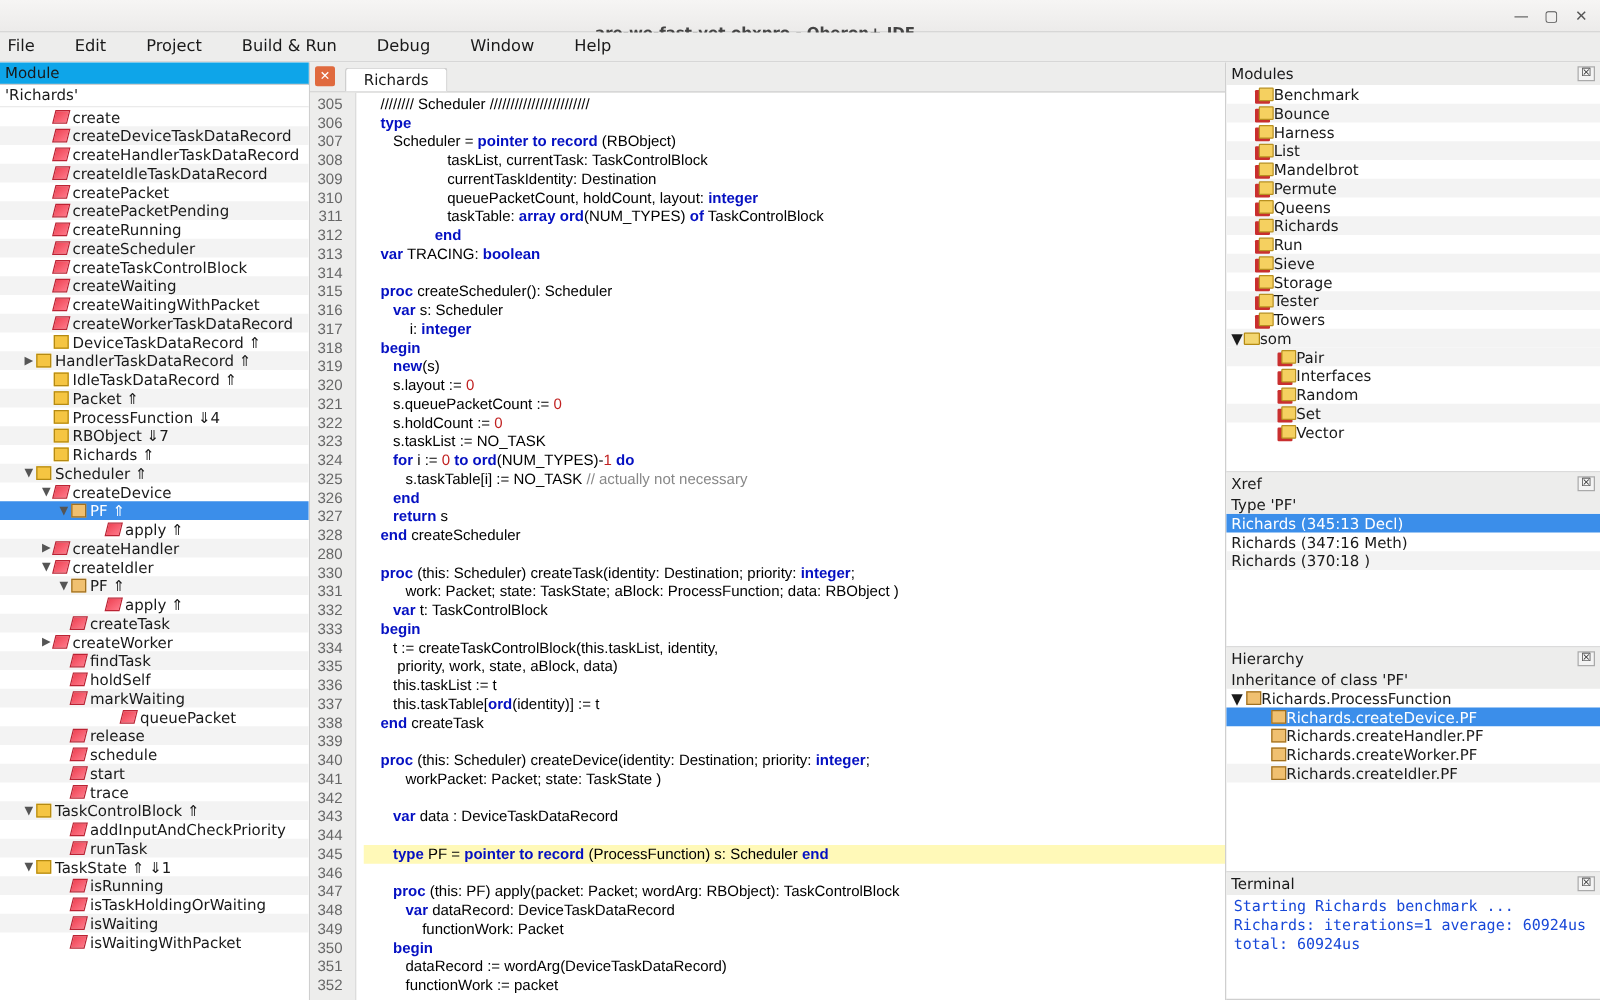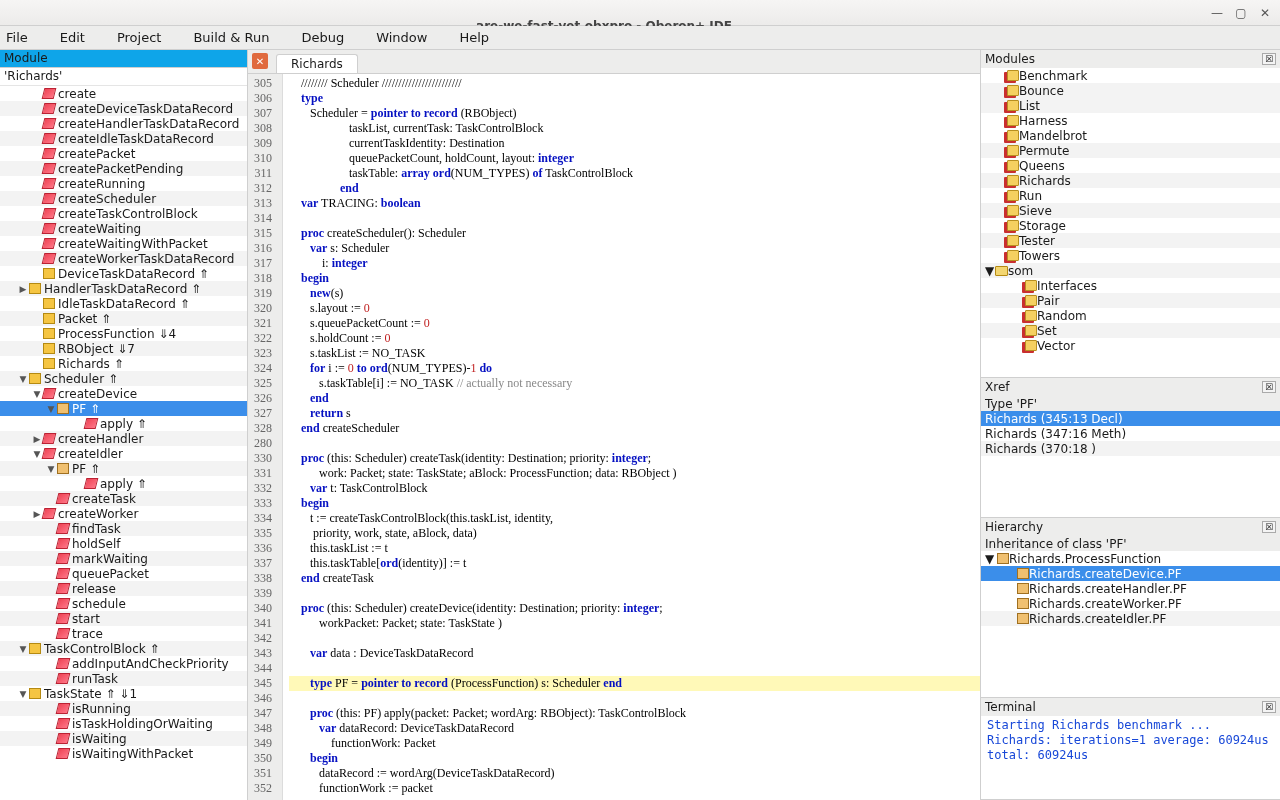--- a/index.html
+++ b/index.html
@@ -22,21 +22,21 @@
   .ic-proc { }
   .ic-proc::before { content:""; display:block; width:10px; height:9px; background: linear-gradient(135deg,#e45,#f78); border:1px solid #b23; transform: skewX(-14deg); }
   .ic-rec::before { content:""; display:block; width:10px; height:9px; background:#f5c542; border:1px solid #b58a12; }
   .ic-class::before { content:""; display:block; width:10px; height:9px; background:#f0c070; border:1px solid #a07020; }
   .ic-mod::before { content:""; display:block; width:10px; height:9px; background:#f5d060; border:1px solid #b89020; border-radius:1px; box-shadow: -3px 2px 0 #c92f2f; }
   .ic-fold::before { content:""; display:block; width:11px; height:8px; background:#f3d671; border:1px solid #b58a12; border-radius:1px; }
   .center { flex: 1; display: flex; flex-direction: column; background: #fff; min-width: 0; }
   .tabbar { height: 24px; background: #ededec; display: flex; align-items: flex-end; border-bottom: 1px solid #cfcfcf; padding-left: 4px; gap: 2px; }
   .tab-close { width: 16px; height: 16px; background: #e06a3e; border-radius: 2px; margin-bottom: 4px; margin-right: 6px; display:flex; align-items:center; justify-content:center; color:#fff; font-size:10px; cursor:pointer; }
   .tab { background:#fff; border:1px solid #cfcfcf; border-bottom:none; padding:2px 14px; border-radius:3px 3px 0 0; font-size:12px; }
-  .editor { flex:1; display:flex; font-family: Liberation Serif, serif; font-size: 12px; line-height: 15px; overflow:hidden; }
+  .editor { flex:1; display:flex; font-family: Liberation Sans, sans-serif; font-size: 12px; line-height: 15px; overflow:hidden; }
   .gutter { background:#ededec; color:#666; text-align:right; padding: 2px 10px 0 6px; border-right:1px solid #dcdcdc; user-select:none; }
   .code { flex:1; padding:2px 0 0 6px; white-space:pre; color:#000; overflow:hidden; }
   .codeline { height:15px; }
   .codeline.hl { background:#fff9b8; }
   .kw { color:#0510c2; font-weight:bold; }
   .num { color:#c02020; }
   .cmt { color:#888; }
   .right { width: 300px; display:flex; flex-direction:column; border-left:1px solid #cfcfcf; background:#fff; }
   .panel { display:flex; flex-direction:column; border-bottom:1px solid #cfcfcf; }
   .panel-titlebar { height:18px; background:#ededec; display:flex; align-items:center; padding:0 4px; font-size:12px; }
@@ -227,21 +227,21 @@
         <div class="row" style="padding-left: 46px;">
           <span class="tw"></span>
           <span class="ic ic-proc"></span>
           <span>holdSelf</span>
         </div>
         <div class="row alt" style="padding-left: 46px;">
           <span class="tw"></span>
           <span class="ic ic-proc"></span>
           <span>markWaiting</span>
         </div>
-        <div class="row" style="padding-left: 46px;">
+        <div class="row" style="padding-left: 46px; margin-left: 40px;">
           <span class="tw"></span>
           <span class="ic ic-proc"></span>
           <span>queuePacket</span>
         </div>
         <div class="row alt" style="padding-left: 46px;">
           <span class="tw"></span>
           <span class="ic ic-proc"></span>
           <span>release</span>
         </div>
         <div class="row" style="padding-left: 46px;">
@@ -374,29 +374,29 @@
           <div class="listrow">
             <span class="tw" style="width:22px"></span>
             <span class="ic ic-mod"></span>
             <span>Benchmark</span>
           </div>
           <div class="listrow alt">
             <span class="tw" style="width:22px"></span>
             <span class="ic ic-mod"></span>
             <span>Bounce</span>
           </div>
+          <div class="listrow">
+            <span class="tw" style="width:22px"></span>
+            <span class="ic ic-mod"></span>
+            <span>Harness</span>
+          </div>
           <div class="listrow alt">
             <span class="tw" style="width:22px"></span>
             <span class="ic ic-mod"></span>
             <span>List</span>
-          </div>
-          <div class="listrow">
-            <span class="tw" style="width:22px"></span>
-            <span class="ic ic-mod"></span>
-            <span>Harness</span>
           </div>
           <div class="listrow">
             <span class="tw" style="width:22px"></span>
             <span class="ic ic-mod"></span>
             <span>Mandelbrot</span>
           </div>
           <div class="listrow alt">
             <span class="tw" style="width:22px"></span>
             <span class="ic ic-mod"></span>
             <span>Permute</span>
@@ -434,29 +434,29 @@
           <div class="listrow">
             <span class="tw" style="width:22px"></span>
             <span class="ic ic-mod"></span>
             <span>Towers</span>
           </div>
           <div class="listrow alt">
             <span class="tw" style="width:10px">▼</span>
             <span class="ic ic-fold"></span>
             <span>som</span>
           </div>
-          <div class="listrow">
+          <div class="listrow alt">
             <span class="tw" style="width:40px"></span>
             <span class="ic ic-mod"></span>
+            <span>Pair</span>
+          </div>
+          <div class="listrow">
+            <span class="tw" style="width:40px"></span>
+            <span class="ic ic-mod"></span>
             <span>Interfaces</span>
-          </div>
-          <div class="listrow alt">
-            <span class="tw" style="width:40px"></span>
-            <span class="ic ic-mod"></span>
-            <span>Pair</span>
           </div>
           <div class="listrow">
             <span class="tw" style="width:40px"></span>
             <span class="ic ic-mod"></span>
             <span>Random</span>
           </div>
           <div class="listrow alt">
             <span class="tw" style="width:40px"></span>
             <span class="ic ic-mod"></span>
             <span>Set</span>

